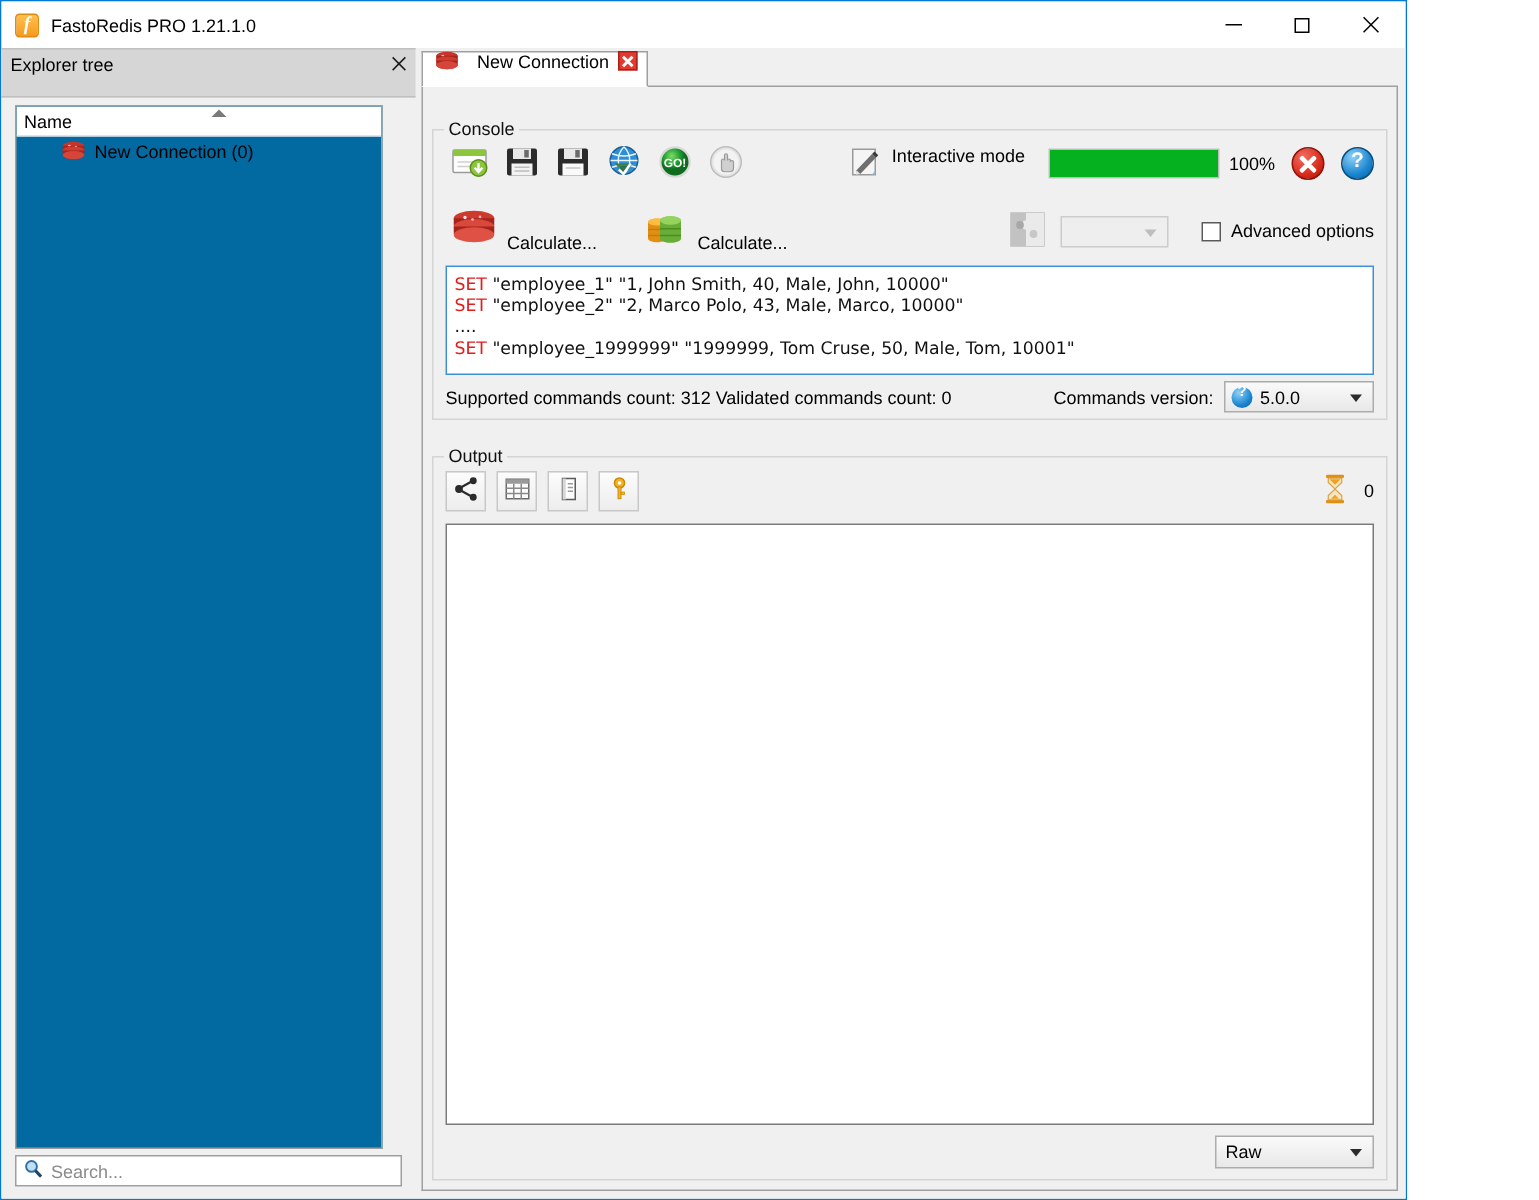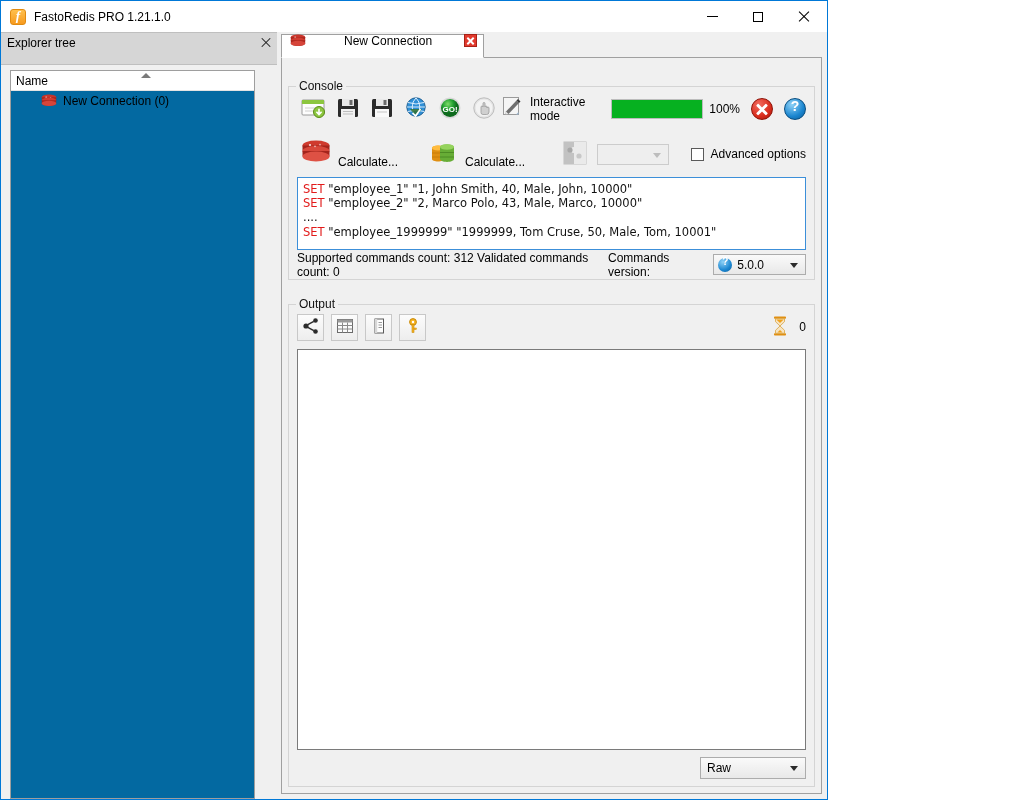--- a/index.html
+++ b/index.html
@@ -12,21 +12,21 @@
     height: 800px;
     font-family: "Liberation Sans", sans-serif;
     font-size: 12px;
     color: #000000;
     overflow: hidden;
     position: relative;
   }
   .window {
     position: absolute;
     left: 0; top: 0;
-    width: 828px;
+    width: 938px;
     height: 800px;
     box-sizing: border-box;
     border: 1px solid #0078d7;
     background: #f0f0f0;
     display: flex;
     flex-direction: column;
   }
 
   
   .titlebar {
@@ -265,21 +265,20 @@
     display: flex;
     align-items: center;
     padding: 0 6px 11px 8px;
     background: #ffffff;
     border: 1px solid #a0a0a0;
     border-bottom: 1px solid #ffffff;
     box-sizing: border-box;
     font-size: 12px;
     cursor: default;
     margin-bottom: -1px;
-    gap: 26px;
   }
   .tab .tab-label { margin: 0 6px 0 6px; }
   .tab-close {
     width: 13px;
     height: 13px;
     background: #e23a2e;
     border: 1px solid #a82117;
     box-sizing: border-box;
     position: relative;
     cursor: default;
@@ -607,20 +606,29 @@
               <path d="M0.8 6.3 v3 C0.8 10.8 4 12.1 8 12.1 s7.2 -1.3 7.2 -2.8 v-3 z" fill="#a8251d"></path>
               <ellipse cx="8" cy="9.4" rx="7.2" ry="2.7" fill="#d6453a"></ellipse>
               <ellipse cx="5.2" cy="3.0" rx="1.0" ry="0.55" fill="#ffffff" opacity="0.7"></ellipse>
               <ellipse cx="9.6" cy="3.6" rx="0.8" ry="0.45" fill="#ffffff" opacity="0.5"></ellipse>
             </svg>
           </span>
           <span>New Connection (0)</span>
         </div>
       </div>
 
+      <div class="search-wrap">
+        <span>
+          <svg width="14" height="14" viewBox="0 0 14 14">
+            <circle cx="6" cy="5.6" r="3.6" fill="#bfe0f5" stroke="#2f6fa8" stroke-width="1.3"></circle>
+            <line x1="8.6" y1="8.4" x2="12.4" y2="12.4" stroke="#22465f" stroke-width="2"></line>
+          </svg>
+        </span>
+        <span class="search-ph">Search...</span>
+      </div>
     </div>
 
     <div class="vsplitter"></div>
 
     <div class="rightside">
 
       <div class="tabbar">
         <div class="tab">
           <span class="redis-icon">
             <svg width="16" height="14" viewBox="0 0 16 14">

